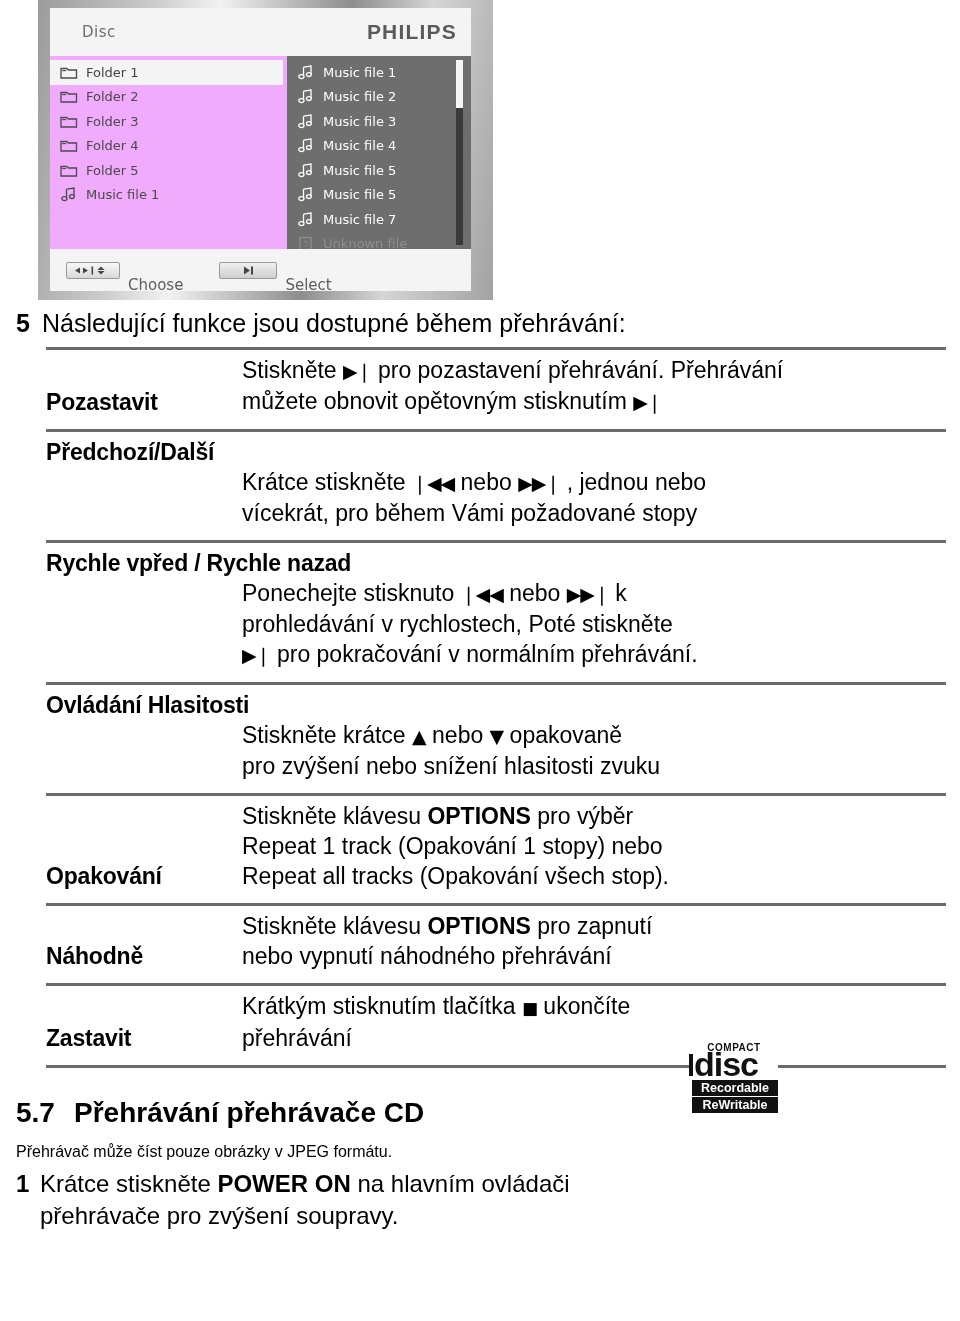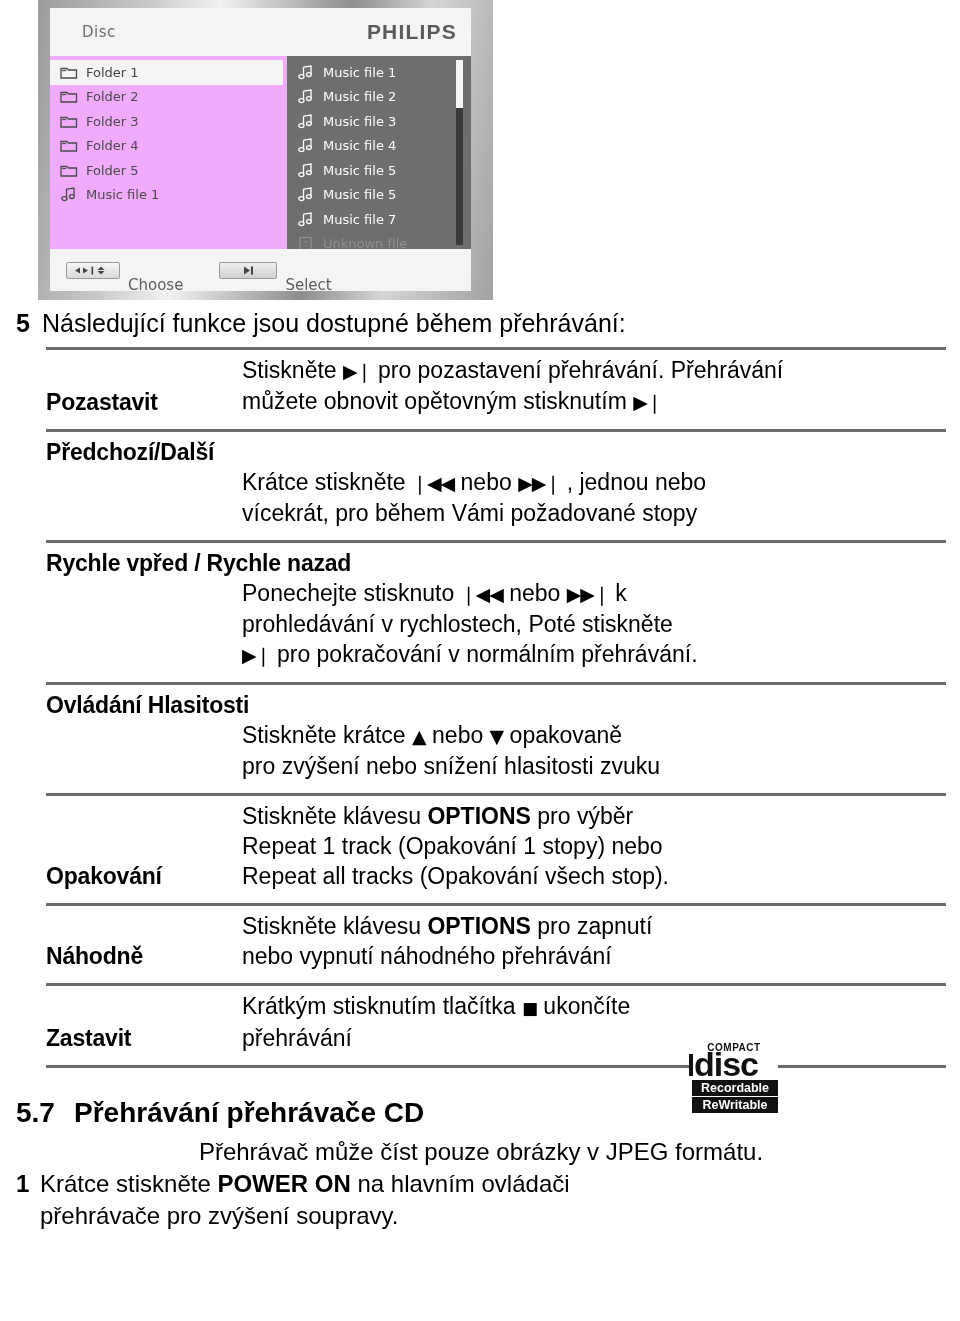--- a/index.html
+++ b/index.html
@@ -140,21 +140,21 @@
   .sym-sq { font-size: 17px; }
 
   .sec-block { position: relative; padding: 0 14px 0 16px; }
   .sec-head {
     display: flex; align-items: flex-start;
     font-weight: bold; font-size: 28px; line-height: 38px;
     margin-top: 26px;
   }
   .sec-num { width: 58px; flex: 0 0 auto; }
   .sec-title { }
-  .sec-body { font-size: 24px; line-height: 32px; margin-top: 4px; text-align: center; }
+  .sec-body { font-size: 16px; line-height: 32px; margin-top: 4px; }
   .step-line { display: flex; align-items: flex-start; }
   .step-num { font-weight: bold; width: 24px; flex: 0 0 auto; font-size: 24px; line-height: 32px;}
   .step-text { font-size: 24px; line-height: 32px; }
   .step-cont { padding-left: 24px; font-size: 24px; line-height: 32px; }
 
   
   .cd-logo {
     position: absolute; left: 686px; top: -54px;
     width: 94px; height: 76px;
   }

